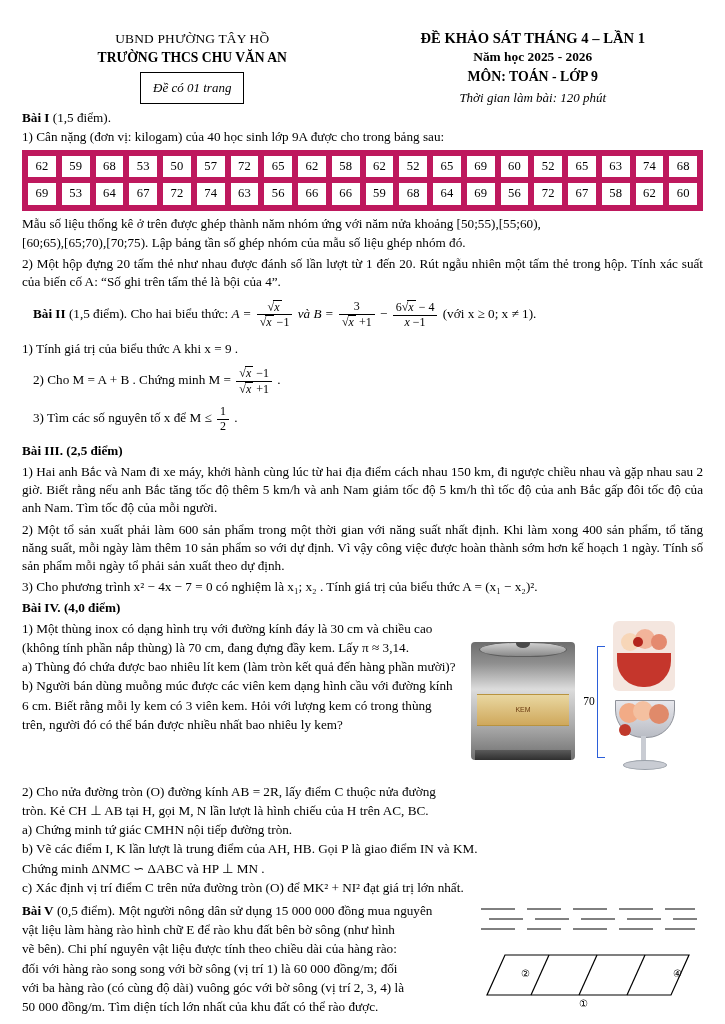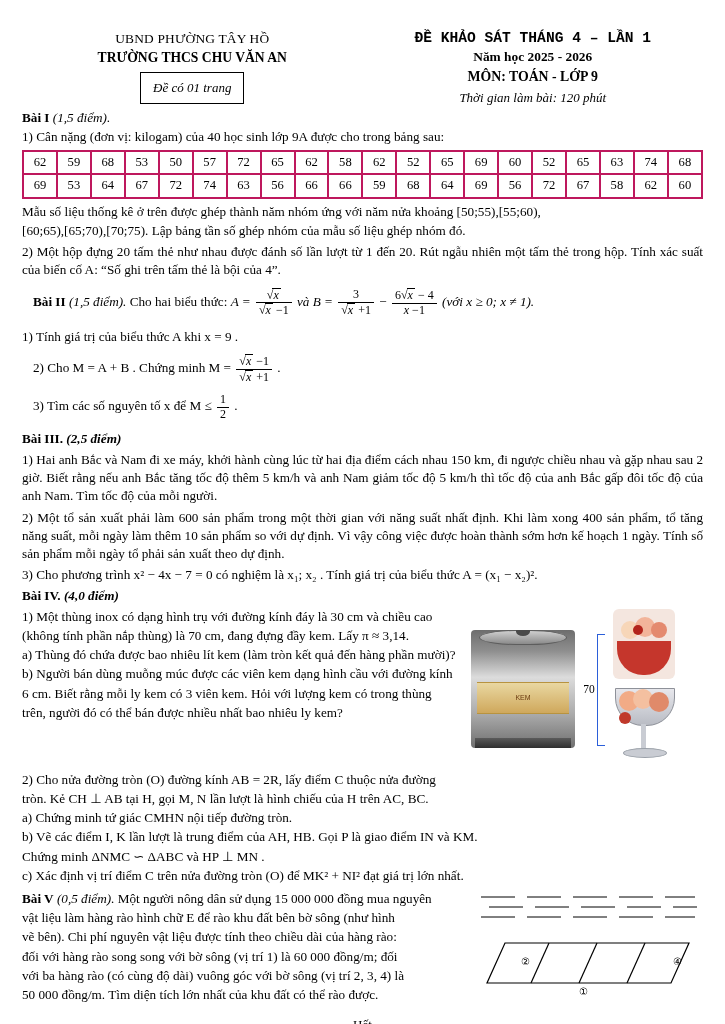--- a/index.html
+++ b/index.html
@@ -24,40 +24,40 @@
   .hdr-right{width:50%;text-align:center;}
   .hdr-left .l1{font-size:13.4px;letter-spacing:.2px;}
   .hdr-left .l2{font-weight:bold;font-size:13.6px;}
   .boxwrap{margin-top:5px;display:flex;justify-content:center;}
   .box{
     border:1px solid #000;
     padding:6px 12px;
     font-style:italic;
     font-size:13px;
   }
-  .hdr-right .r1{font-weight:bold;font-size:14.6px;font-family:Liberation Mono, monospace;}
+  .hdr-right .r1{font-weight:bold;font-size:14.6px;}
   .hdr-right .r2{font-weight:bold;font-size:13.4px;}
   .hdr-right .r3{font-weight:bold;font-size:13.8px;}
   .hdr-right .r4{font-style:italic;font-size:13px;margin-top:3px;}
 
   
   .b{font-weight:bold;}
-  .i{font-style:italic;}
+  .i{}
   p{margin:3px 0;text-align:justify;}
   .tight{margin:1px 0;}
 
   
   table.data{
     border-collapse:collapse;
     width:100%;
     margin:4px 0 4px 0;
     font-size:12.6px;
   }
   table.data td{
-    border:2px solid #be185d;
+    border:6px solid #be185d;
     text-align:center;
     padding:2px 0;
     width:5%;
   }
 
   
   .m{font-style:italic;font-family:"Liberation Serif",serif;}
   .frac{
     display:inline-block;
     vertical-align:middle;

